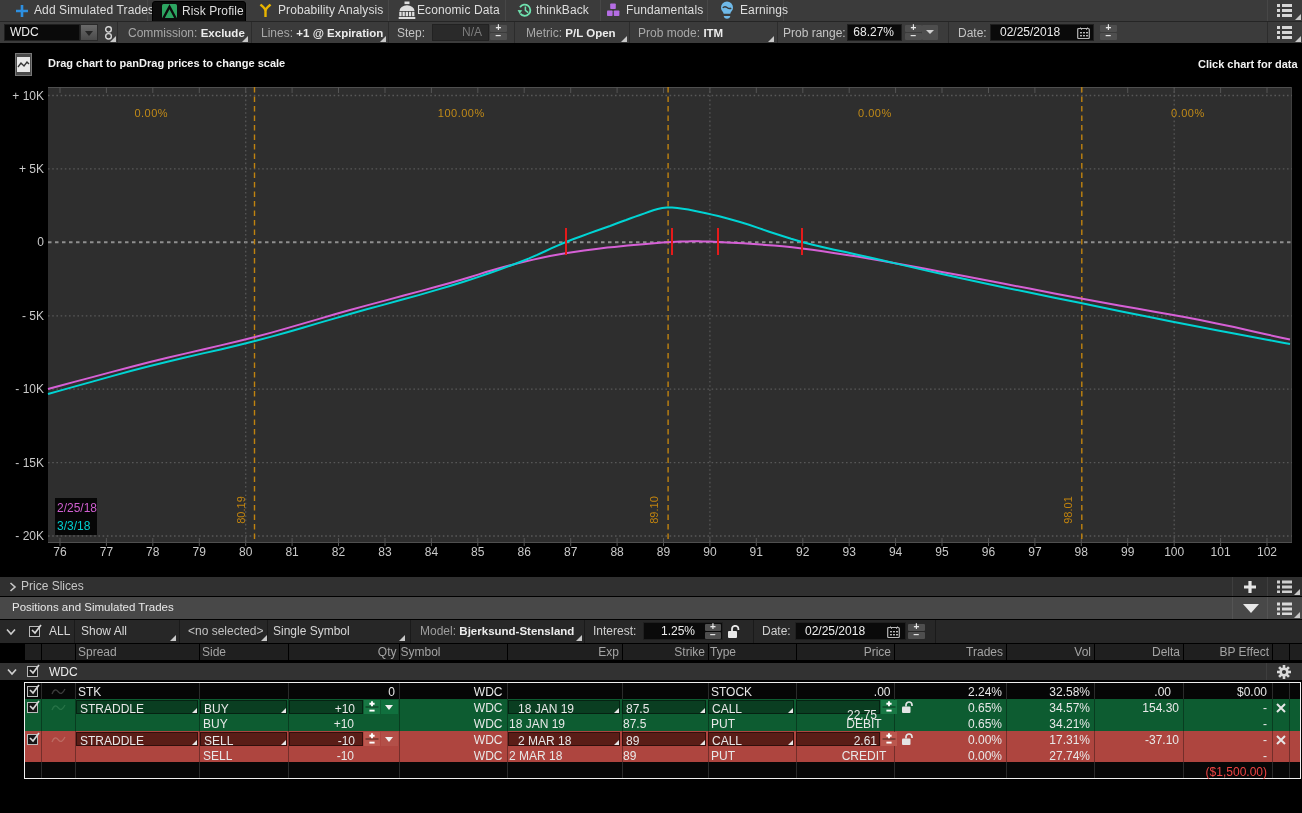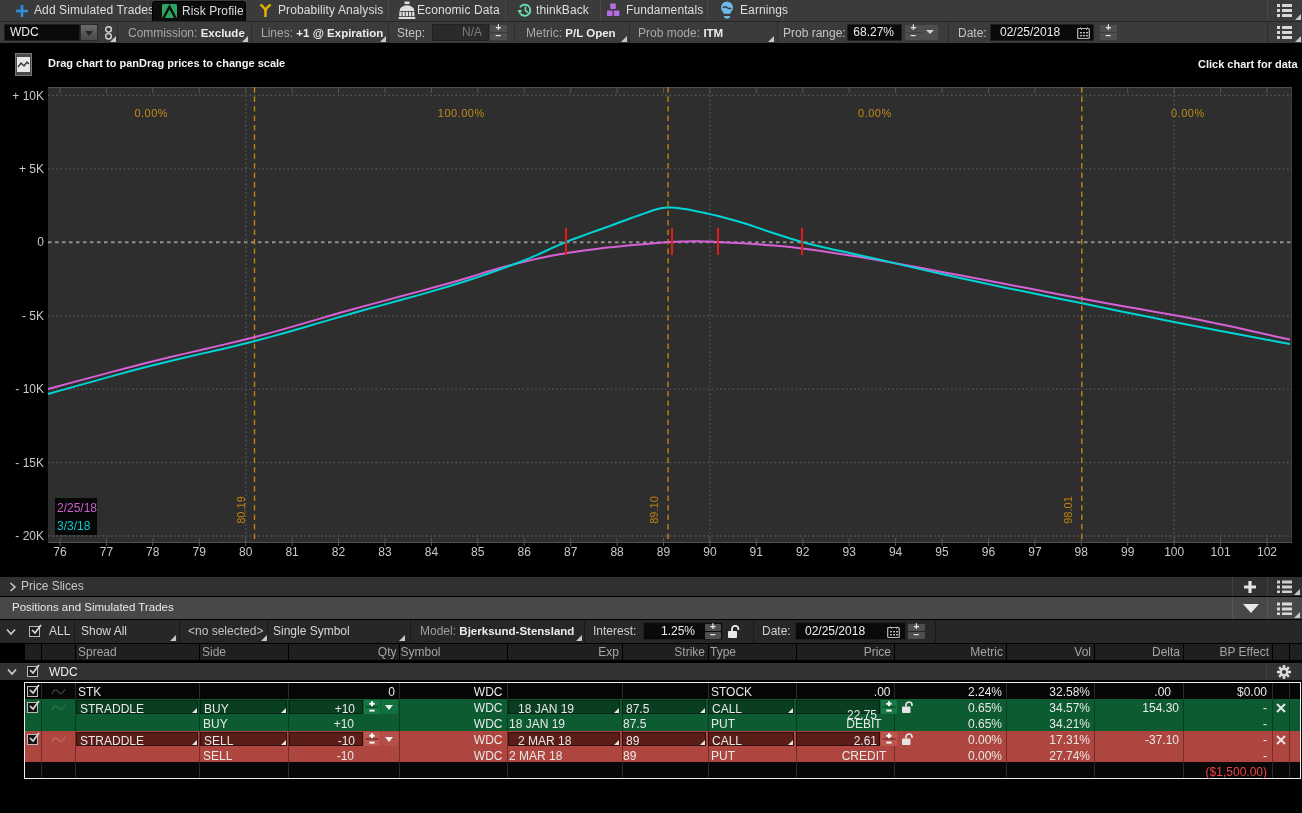--- a/index.html
+++ b/index.html
@@ -407,21 +407,21 @@
 <div class="abs" style="left:1271.5px;top:0;width:1px;height:16px;background:#000;"></div>
 <div class="abs" style="left:1288.5px;top:0;width:1px;height:16px;background:#000;"></div>
 <div class="abs" style="left:78px;top:1px;">Spread</div>
 <div class="abs" style="left:202px;top:1px;">Side</div>
 <div class="abs" style="right:905.5px;top:1px;">Qty</div>
 <div class="abs" style="left:400.5px;top:1px;">Symbol</div>
 <div class="abs" style="right:683px;top:1px;">Exp</div>
 <div class="abs" style="right:597px;top:1px;text-align:right;">Strike</div>
 <div class="abs" style="left:710px;top:1px;">Type</div>
 <div class="abs" style="right:411px;top:1px;">Price</div>
-<div class="abs" style="right:299px;top:1px;">Metric</div>
+<div class="abs" style="right:299px;top:1px;">Trades</div>
 <div class="abs" style="right:211px;top:1px;">Vol</div>
 <div class="abs" style="right:122px;top:1px;">Delta</div>
 <div class="abs" style="right:33px;top:1px;">BP Effect</div>
 </div>
 <div class="abs" style="left:0;top:663px;width:1302px;height:17px;background:#323232;font-size:12px;color:#ececec;">
 <svg class="abs" style="left:7px;top:5px" width="10" height="8">
       <path d="M1 1.5 L5 6 L9 1.5" stroke="#d0d0d0" stroke-width="1.7" fill="none"></path>
     </svg>
 <div class="abs" style="left:27px;top:3px;width:11px;height:11px;background:#1d1d1d;border:1px solid #b8b8b8;">
       <svg class="abs" style="left:0px;top:-3px" width="13" height="13">

